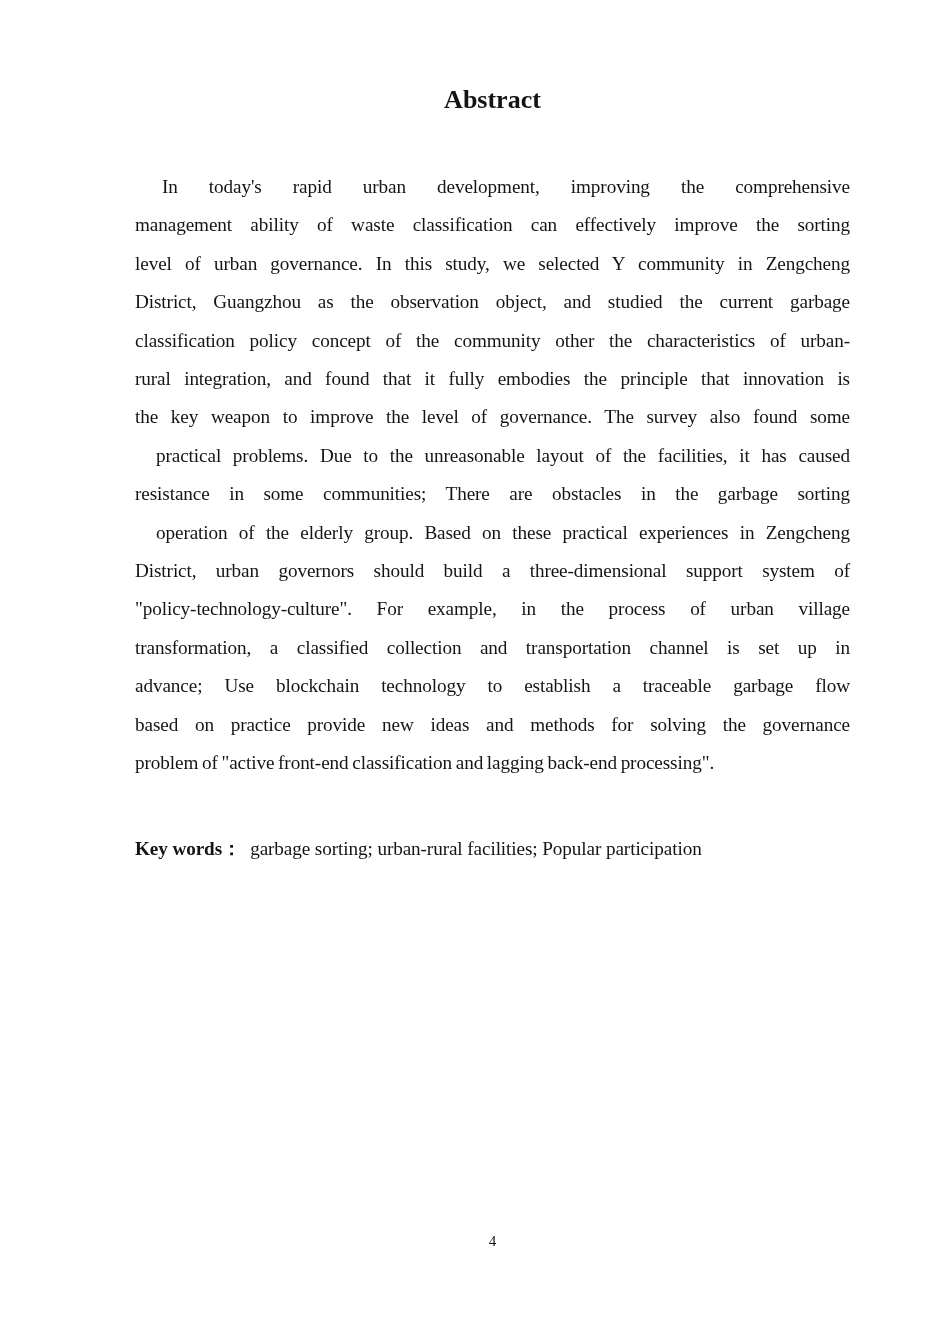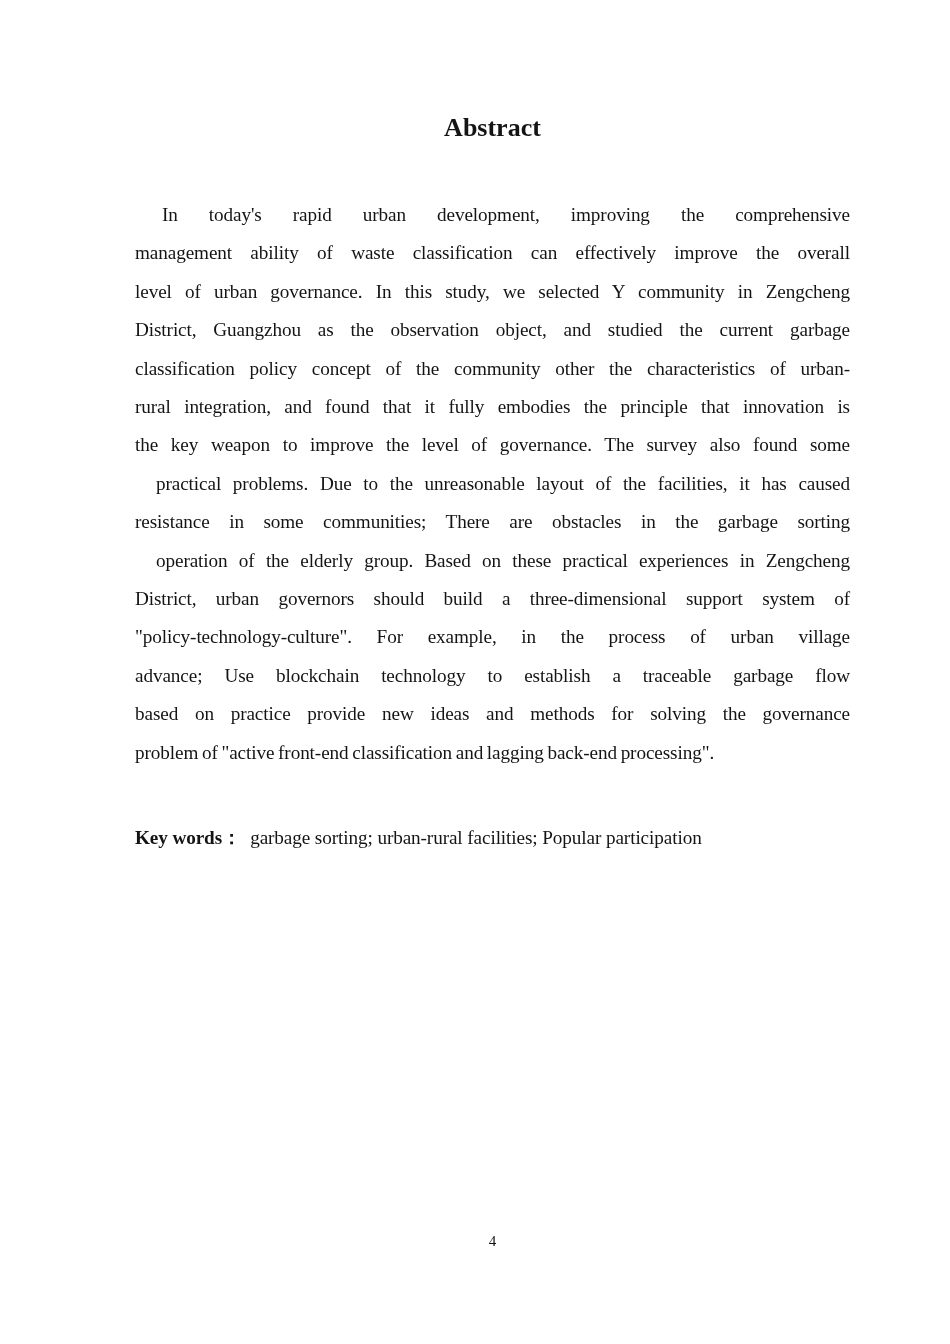--- a/index.html
+++ b/index.html
@@ -16,21 +16,21 @@
     font-family: "Liberation Serif", "DejaVu Serif", serif;
     overflow: hidden;
   }
   .content {
     position: absolute;
     left: 135px;
     top: 0;
     width: 715px;
   }
   .heading {
-    margin-top: 108px;
+    margin-top: 80px;
     font-size: 26px;
     line-height: 40px;
     font-weight: 700;
     text-align: center;
   }
   .para {
     margin-top: 37px;
     font-size: 19.2px;
     line-height: 38.4px;
     letter-spacing: -0.1px;
@@ -80,31 +80,32 @@
 </head>
 <body>
 
 <div class="page">
   <div class="content">
 
     <div class="heading">Abstract</div>
 
     <div class="para">
       <div class="pline first">In today's rapid urban development, improving the comprehensive</div>
-      <div class="pline">management ability of waste classification can effectively improve the overall</div>
+      <div class="pline">management ability of waste classification can effectively improve the sorting</div>
       <div class="pline">level of urban governance. In this study, we selected Y community in Zengcheng</div>
       <div class="pline">District, Guangzhou as the observation object, and studied the current garbage</div>
       <div class="pline">classification policy concept of the community other the characteristics of urban-</div>
       <div class="pline">rural integration, and found that it fully embodies the principle that innovation is</div>
       <div class="pline">the key weapon to improve the level of governance. The survey also found some</div>
       <div class="pline tight">practical problems. Due to the unreasonable layout of the facilities, it has caused</div>
       <div class="pline">resistance in some communities; There are obstacles in the garbage sorting</div>
       <div class="pline tight">operation of the elderly group. Based on these practical experiences in Zengcheng</div>
       <div class="pline">District, urban governors should build a three-dimensional support system of</div>
       <div class="pline">"policy-technology-culture". For example, in the process of urban village</div>
+      <div class="pline">transformation, a classified collection and transportation channel is set up in</div>
       <div class="pline">advance; Use blockchain technology to establish a traceable garbage flow</div>
       <div class="pline">based on practice provide new ideas and methods for solving the governance</div>
       <div class="pline last">problem of "active front-end classification and lagging back-end processing".</div>
     </div>
 
     <div class="keywords">
       <span class="kw-label">Key words</span><span class="kw-colon">：</span><span class="kw-text">garbage sorting; urban-rural facilities; Popular participation</span>
     </div>
 
   </div>

